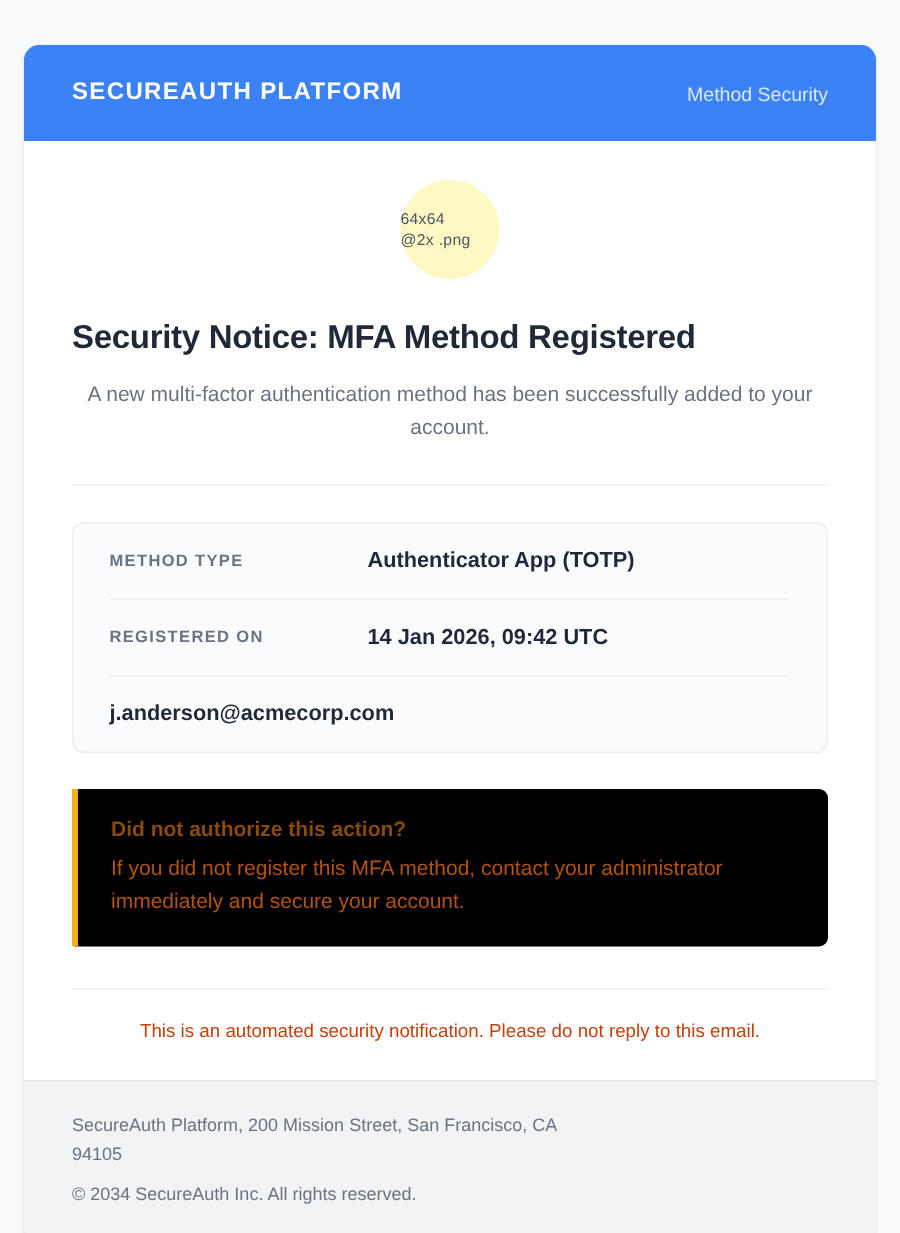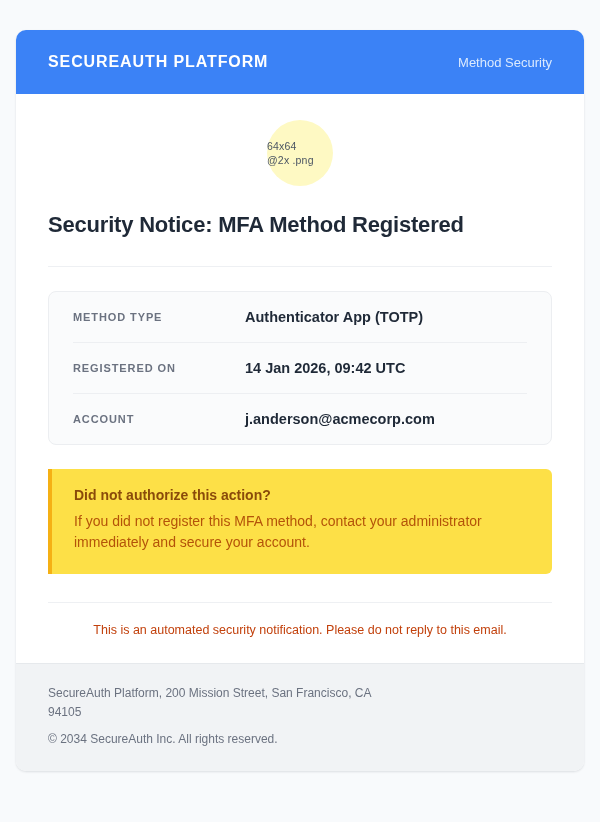--- a/index.html
+++ b/index.html
@@ -140,21 +140,21 @@
 
   .detail-value {
     font-size: 14.5px;
     font-weight: bold;
     color: #1f2937;
   }
 
   
   .warning {
     margin-top: 24px;
-    background: #fde047;
+    background: #000000;
     border-left: 4px solid #f5b014;
     border-radius: 0 6px 6px 0;
     padding: 18px 28px 20px 22px;
   }
 
   .warning-title {
     font-size: 14px;
     font-weight: bold;
     color: #8a4b0a;
     margin-bottom: 8px;
@@ -224,37 +224,37 @@
     <div class="body">
 
       <div class="logo-wrap">
         <div class="logo-placeholder">
           <span>64x64</span>
           <span>@2x .png</span>
         </div>
       </div>
 
       <div class="title">Security Notice: MFA Method Registered</div>
+      <div class="subtitle">A new multi-factor authentication method has been successfully added to your account.</div>
 
       <div class="divider"></div>
 
       <div class="details">
 
         <div class="detail-row">
           <div class="detail-label">Method Type</div>
           <div class="detail-value">Authenticator App (TOTP)</div>
         </div>
 
         <div class="detail-row">
           <div class="detail-label">Registered On</div>
           <div class="detail-value">14 Jan 2026, 09:42 UTC</div>
         </div>
 
         <div class="detail-row">
-          <div class="detail-label">Account</div>
           <div class="detail-value">j.anderson@acmecorp.com</div>
         </div>
 
       </div>
 
       <div class="warning">
         <div class="warning-title">Did not authorize this action?</div>
         <div class="warning-text">If you did not register this MFA method, contact your administrator immediately and secure your account.</div>
       </div>
 

